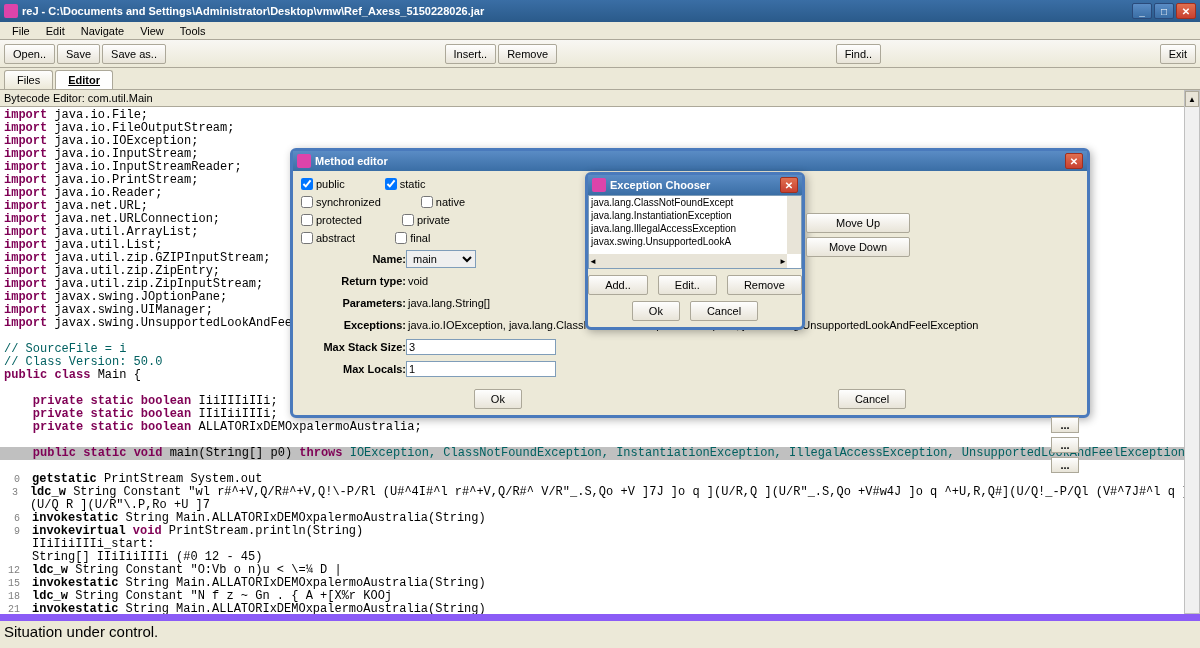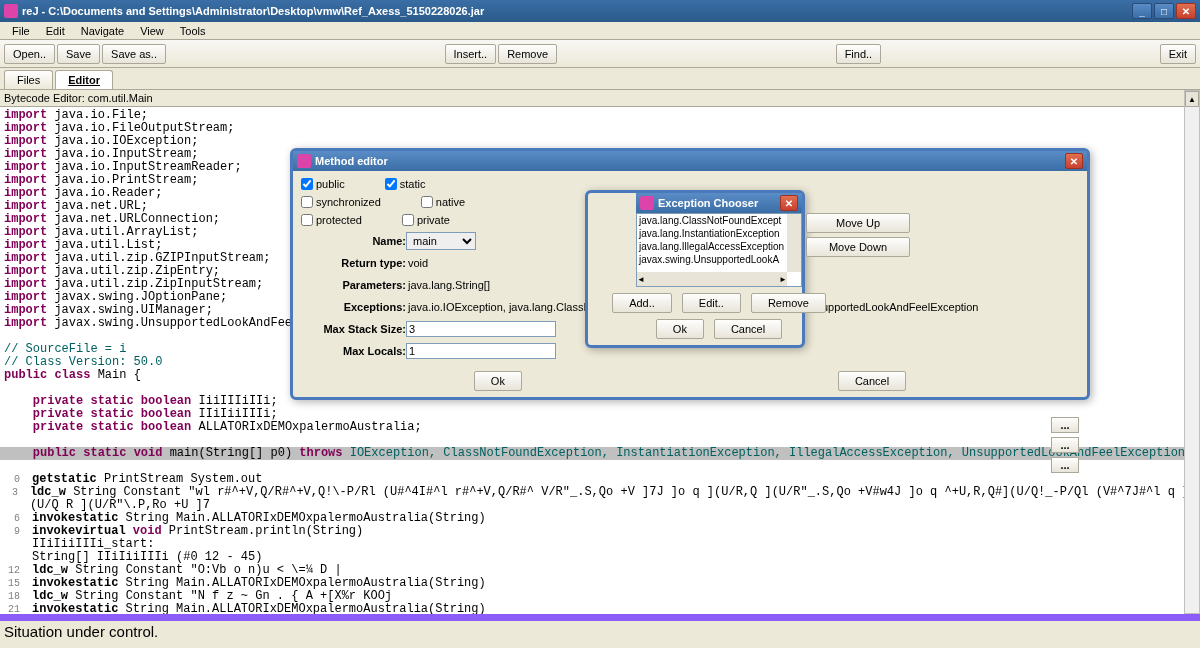--- a/index.html
+++ b/index.html
@@ -47,21 +47,21 @@
 .method-editor .body { padding: 4px 8px; }
 .check-row { display: flex; gap: 40px; height: 18px; align-items: center; }
 .check-row label { display: flex; align-items: center; gap: 3px; }
 .check-row input[type=checkbox] { width: 12px; height: 12px; }
 .form-row { display: flex; align-items: center; height: 20px; margin-top: 2px; }
 .form-row .label { width: 105px; text-align: right; font-weight: bold; }
 .form-row select, .form-row input[type=text] { border: 1px solid #7f9db9; padding: 1px 2px; font-size: 11px; }
 .form-row .val { padding-left: 2px; }
 .me-footer { display: flex; justify-content: center; padding: 6px; gap: 8px; }
 .dlg-btn { background: linear-gradient(to bottom, #fefefe, #e8e4d8); border: 1px solid #aca899; padding: 3px 16px; cursor: pointer; font-size: 11px; border-radius: 2px; }
-.exception-chooser { left: 585px; top: 190px; width: 220px; z-index: 200; padding-left: 48px; }
+.exception-chooser { left: 585px; top: 172px; width: 220px; z-index: 200; }
 .exception-chooser .body { padding: 0; }
 .ec-list { border: 1px solid #7f9db9; background: #fff; height: 74px; overflow: hidden; font-size: 10px; position: relative; }
 .ec-list .item { padding: 0px 2px; white-space: nowrap; line-height: 13px; }
 .ec-scroll { position: absolute; right: 0; top: 0; bottom: 14px; width: 14px; background: #e8e4d8; }
 .ec-scroll-h { position: absolute; bottom: 0; left: 0; right: 14px; height: 14px; background: #e8e4d8; display:flex; justify-content: space-between; align-items:center; font-size:8px; }
 .ec-sidebtns { position: absolute; left: 806px; top: 213px; z-index: 201; display: flex; flex-direction: column; gap: 4px; }
 .ec-sidebtns .dlg-btn { width: 104px; }
 .ec-actions { display: flex; justify-content: center; gap: 10px; padding: 6px 0 4px; }
 .ec-actions2 { display: flex; justify-content: center; gap: 10px; padding: 2px 0 6px; }
 .dots-col { position: absolute; right: 8px; top: 266px; z-index: 150; display: flex; flex-direction: column; gap: 4px; }
@@ -227,20 +227,30 @@
     <div class="check-row">
       <label>
           <input type="checkbox" style="">
           <span>protected</span>
         </label>
       <label>
           <input type="checkbox" style="">
           <span>private</span>
         </label>
     </div>
+    <div class="check-row">
+      <label>
+          <input type="checkbox" style="">
+          <span>abstract</span>
+        </label>
+      <label>
+          <input type="checkbox" style="">
+          <span>final</span>
+        </label>
+    </div>
     <div class="form-row">
       <span class="label">Name:</span>
       <select style="width:70px"><option>main</option></select>
     </div>
     <div class="form-row">
       <span class="label">Return type:</span>
       <span class="val">void</span>
     </div>
     <div class="form-row">
       <span class="label">Parameters:</span>

